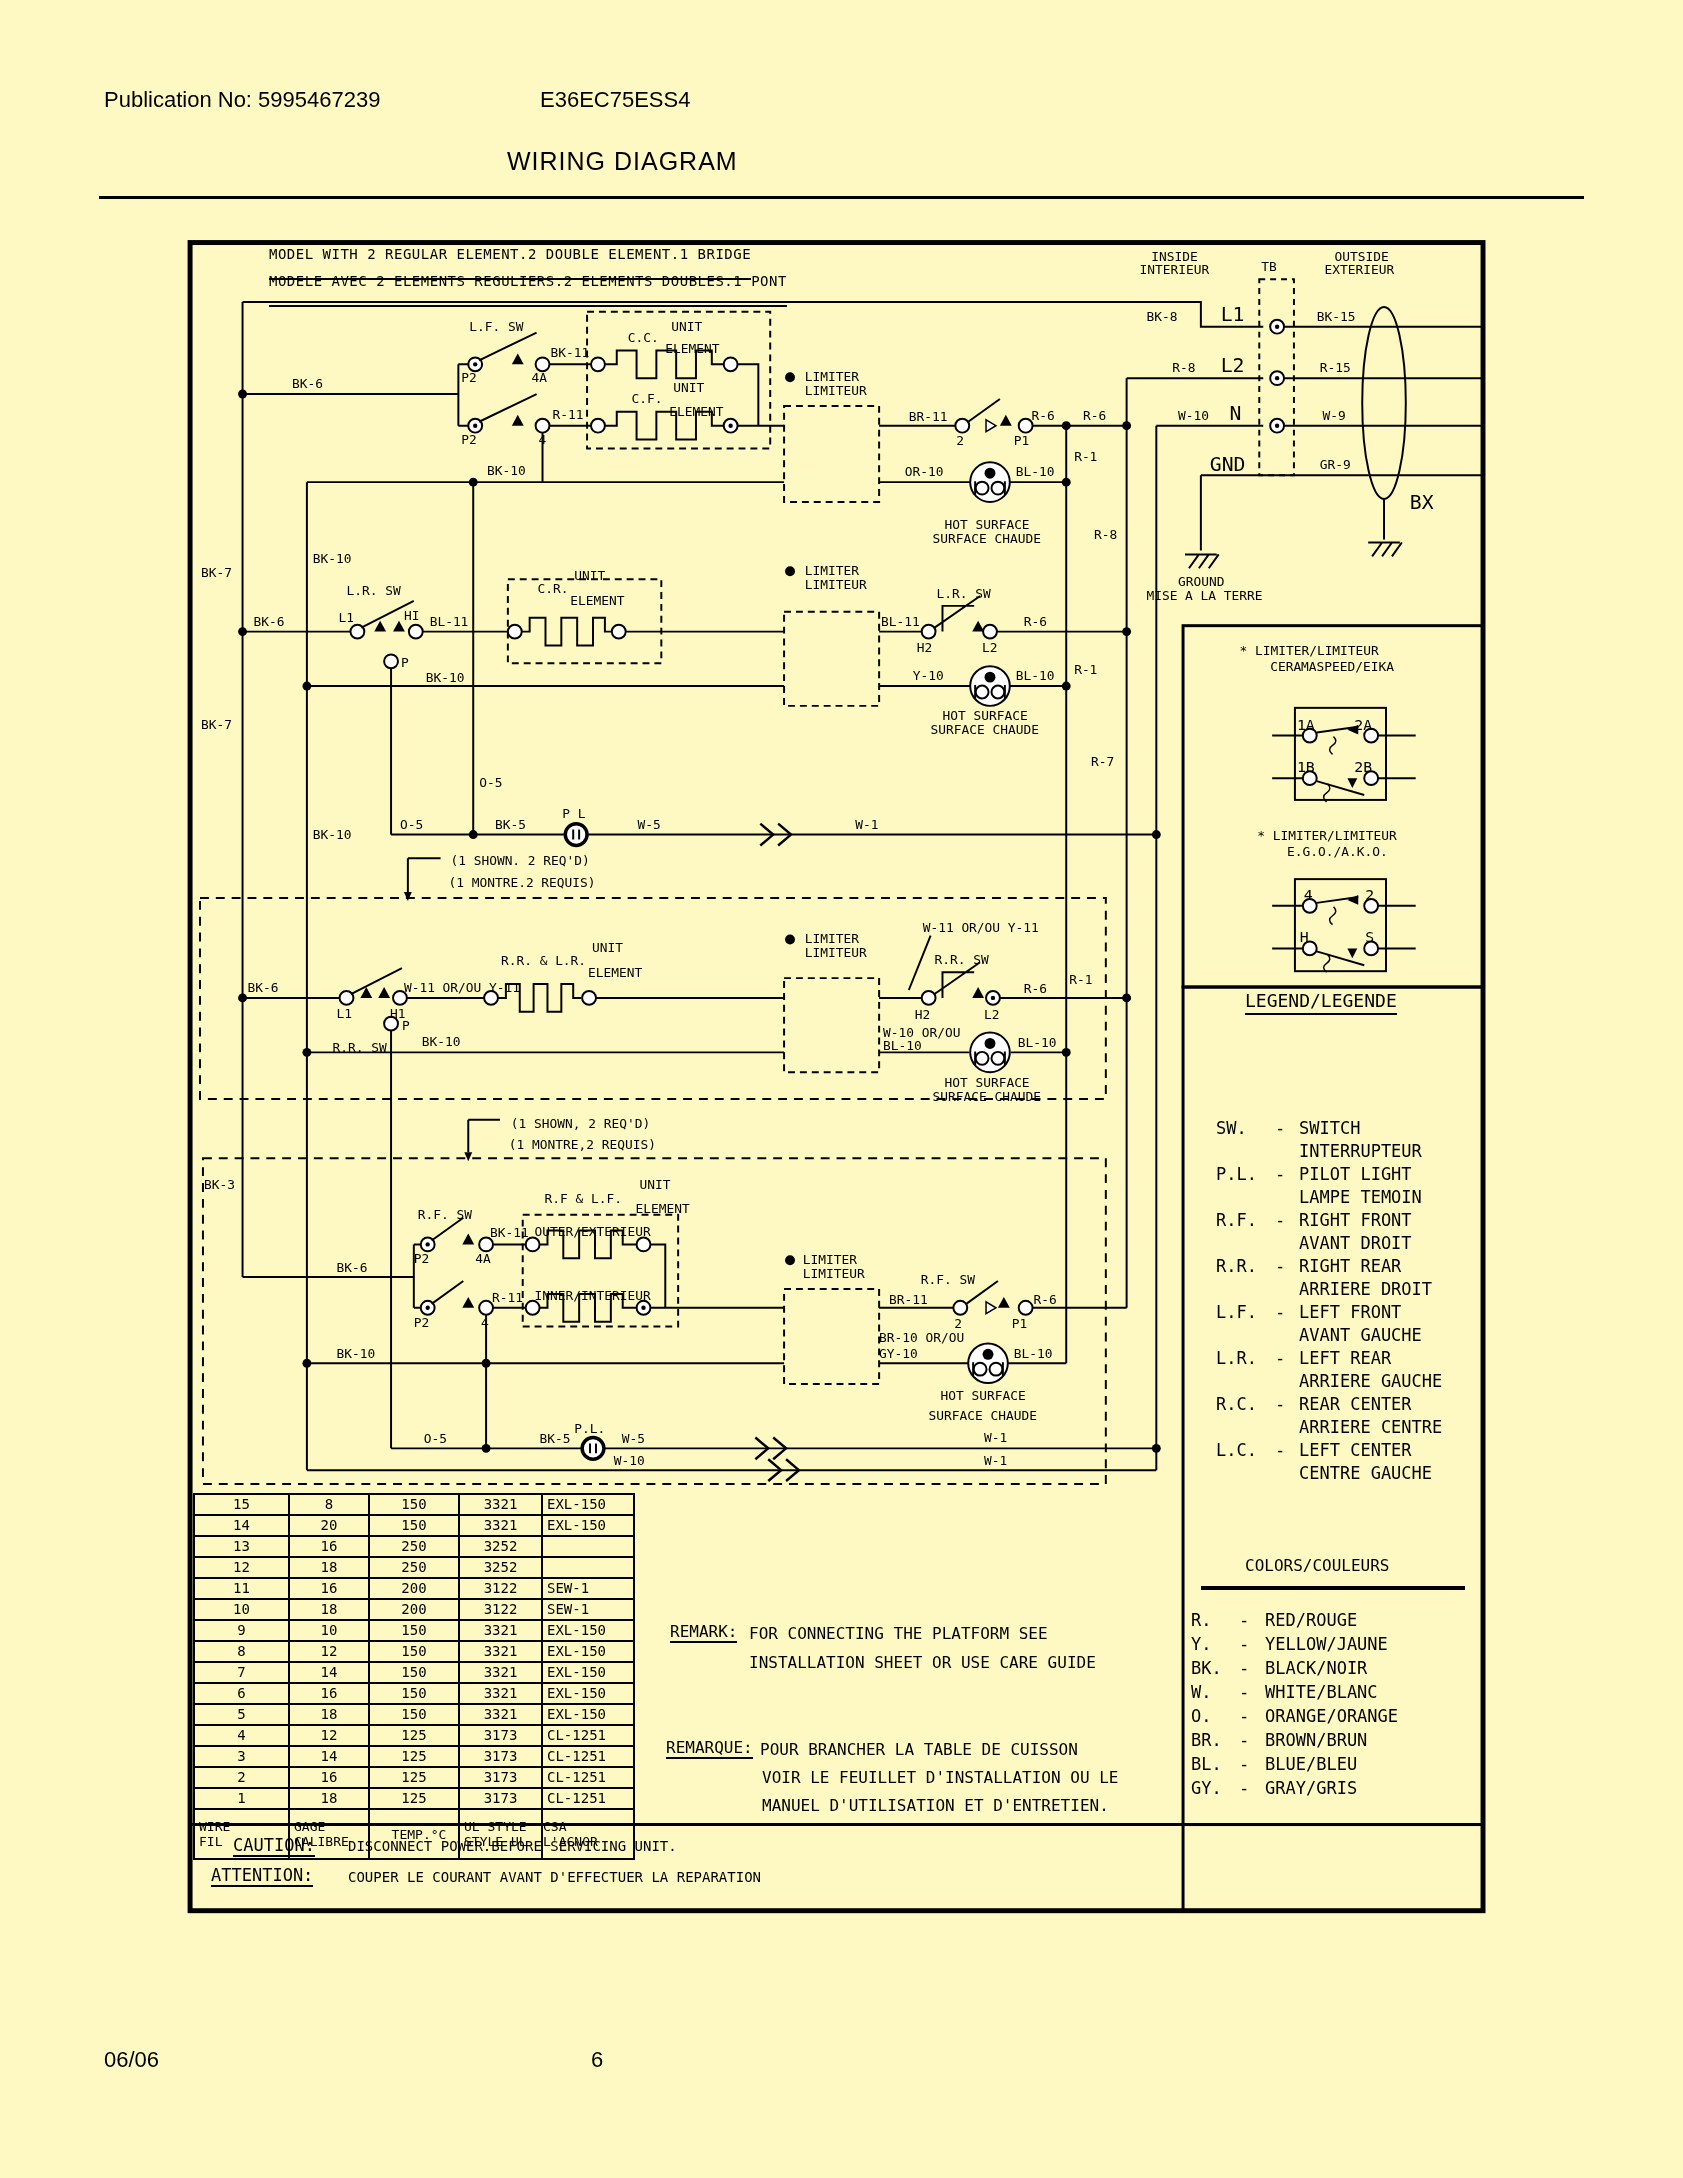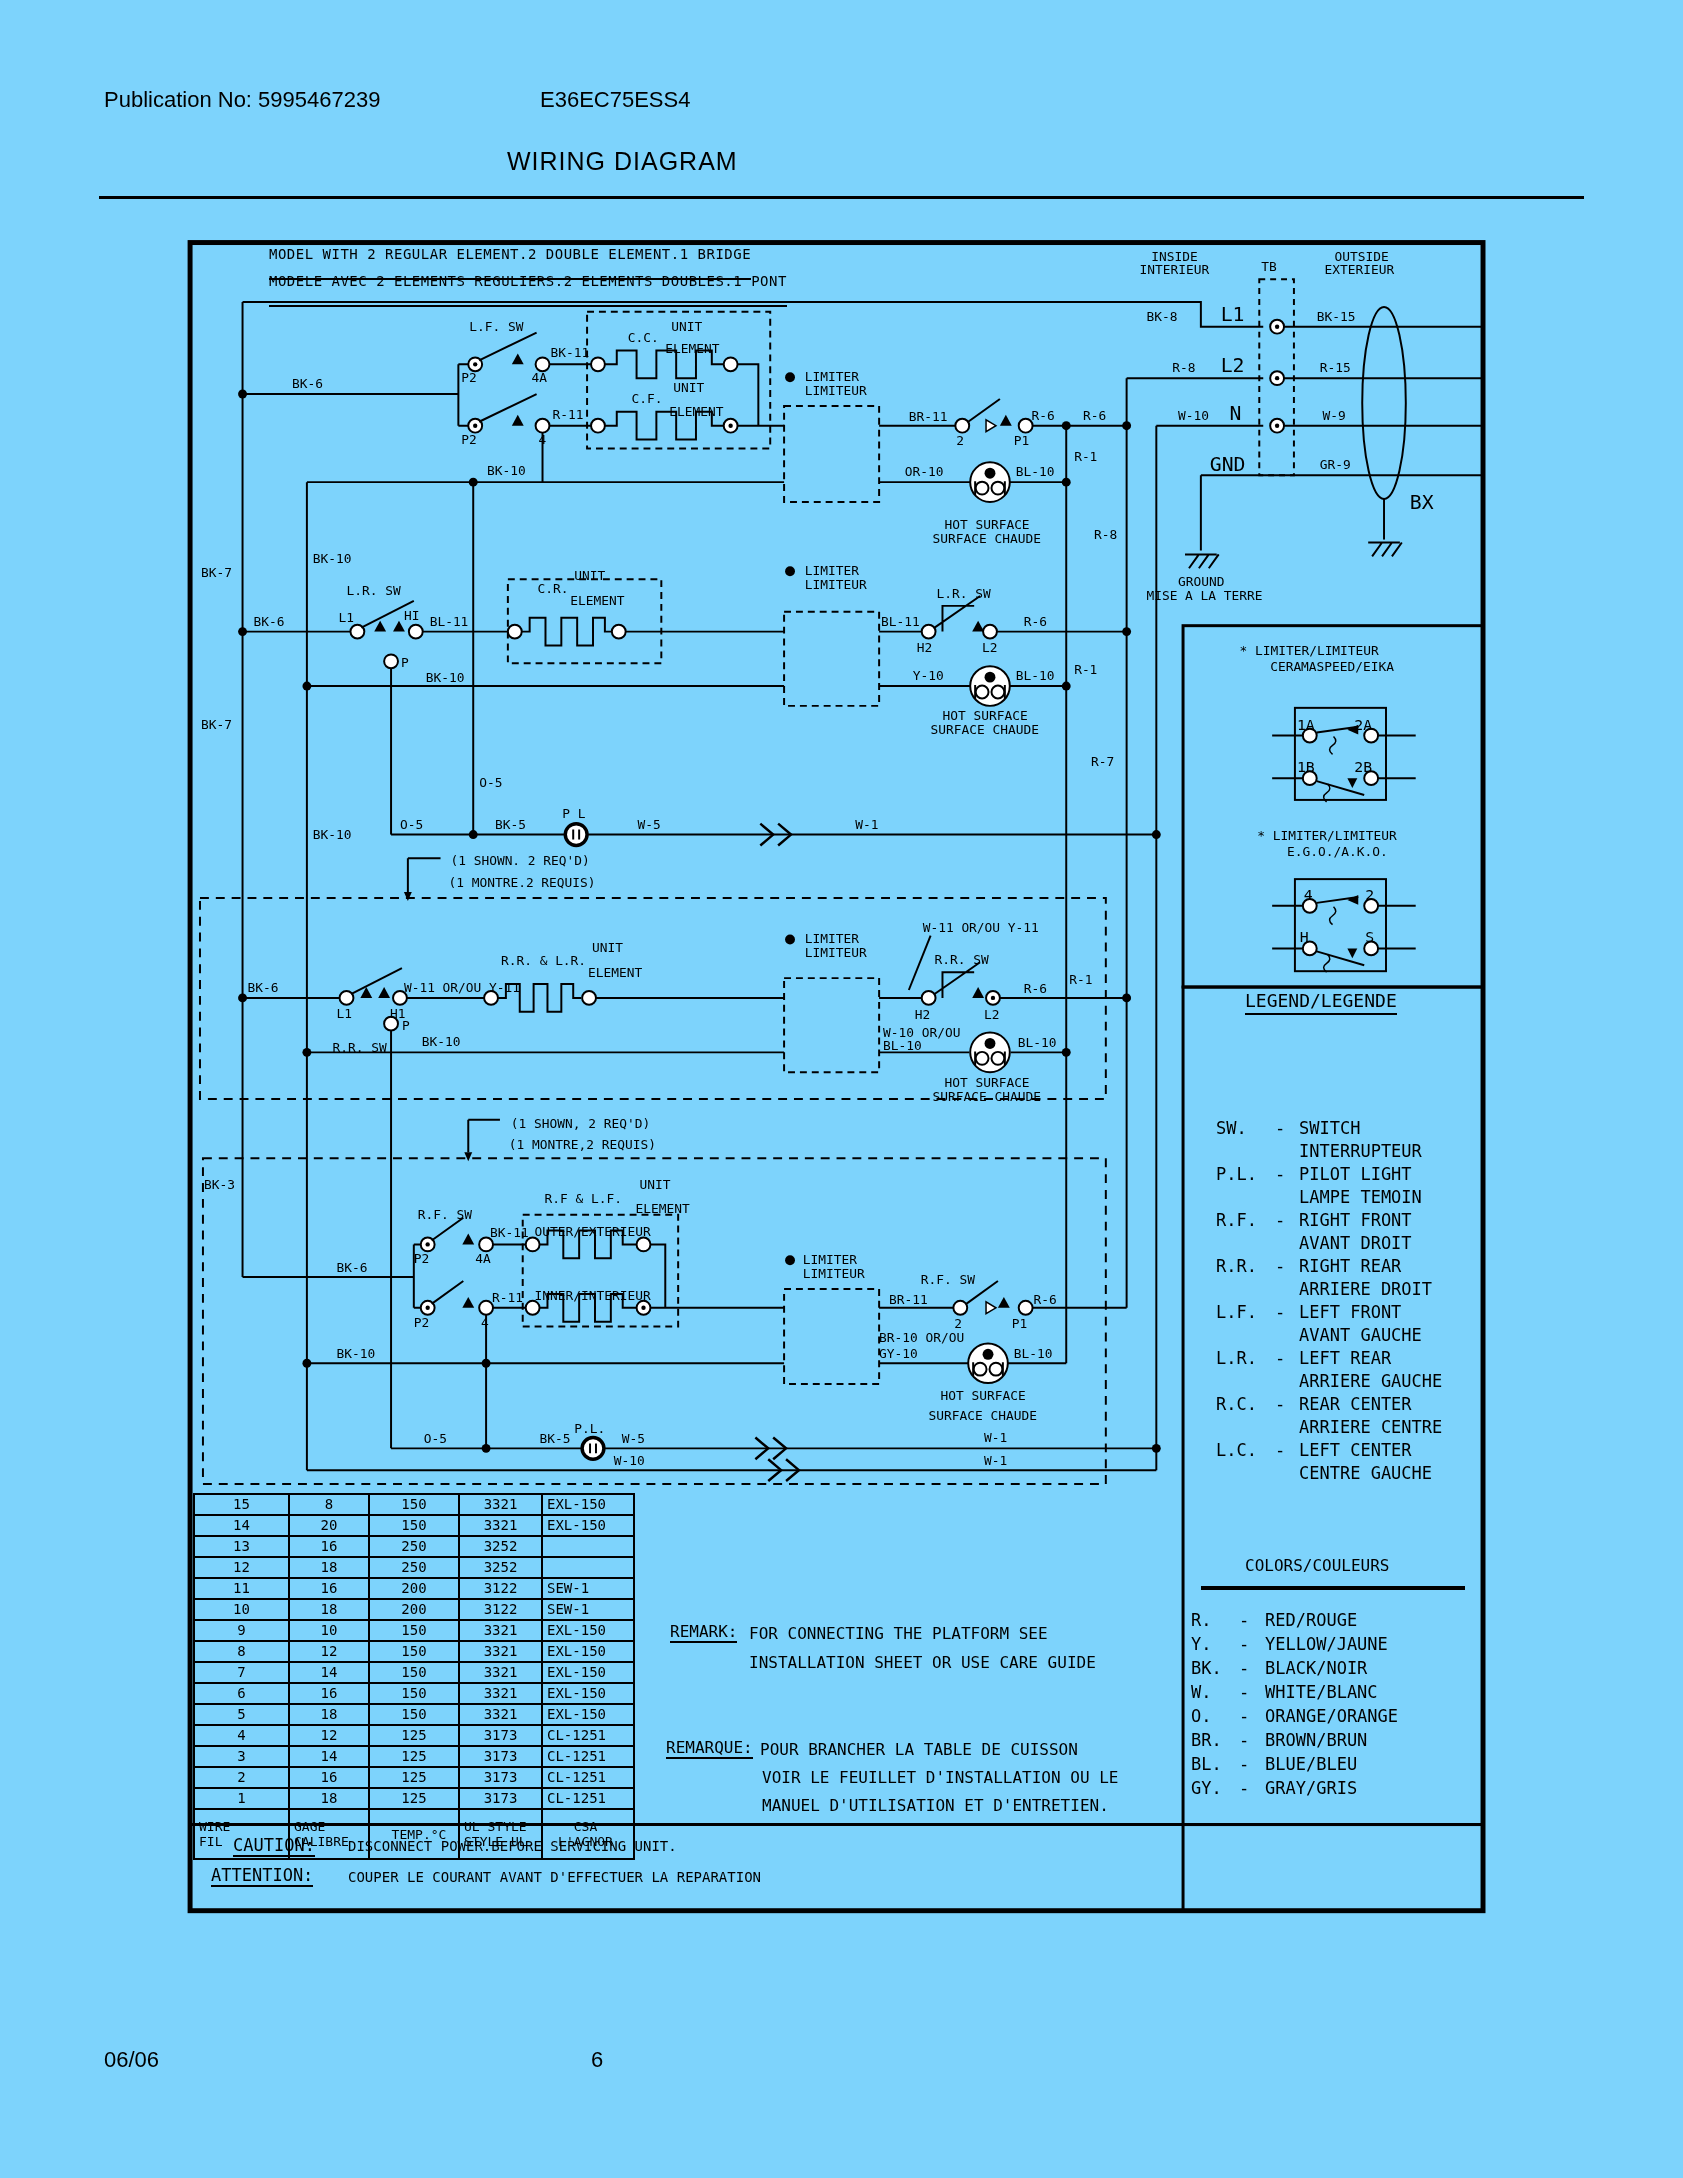--- a/index.html
+++ b/index.html
@@ -1,35 +1,35 @@
 <!DOCTYPE html>
 <html><head>
 <meta charset="utf-8">
 <style>
   html,body{margin:0;padding:0;background:#888;}
-  .page{position:relative;width:1683px;height:2178px;background:#7dd3fc;color:#000;
+  .page{position:relative;width:1683px;height:2178px;background:#fef9c3;color:#000;
         font-family:"DejaVu Sans Mono","Liberation Mono",monospace;overflow:hidden;}
   .abs{position:absolute;}
   .sans{font-family:"Liberation Sans","DejaVu Sans",sans-serif;}
   .hdr{font-size:22px;}
   .title{font-size:25px;letter-spacing:1px;}
   .rule{background:#000;height:3px;}
   .mt{font-size:14px;letter-spacing:0.5px;border-bottom:2px solid #000;padding-bottom:16px;white-space:nowrap;}
   svg text{font-family:"DejaVu Sans Mono","Liberation Mono",monospace;font-size:13px;fill:#000;white-space:pre;}
   svg text.b{font-size:20px;}
   svg text.m{font-size:15px;}
   
   .wire-table{left:193px;top:1493px;width:438px;border:2px solid #000;font-size:14px;}
   .wt-row{display:grid;grid-template-columns:95px 80px 90px 83px 85px;height:19px;line-height:18px;}
   .wt-row + .wt-row{border-top:2px solid #000;}
   .wt-c{border-right:2px solid #000;text-align:center;overflow:hidden;}
   .wt-c:last-child{border-right:none;text-align:left;padding-left:4px;}
   .wt-head{display:grid;grid-template-columns:95px 80px 90px 83px 85px;border-top:2px solid #000;height:48px;font-size:13px;}
   .wt-h{border-right:2px solid #000;display:flex;flex-direction:column;justify-content:center;padding-left:4px;line-height:15px;}
-  .wt-h:last-child{border-right:none;text-align:center;padding-left:0;}
+  .wt-h:last-child{border-right:none;padding-left:0;}
   .wt-h.ctr{justify-content:center;text-align:center;padding-left:10px;}
   
   .lg-title{font-size:18px;border-bottom:2px solid #000;display:inline-block;padding-bottom:2px;}
   .lg-entry{line-height:23px;font-size:17px;white-space:nowrap;}
   .lg-1 .lg-ab{display:inline-block;width:59px;}
   .lg-1 .lg-dash{display:inline-block;width:24px;}
   .lg-2{padding-left:83px;}
   .cl-entry{line-height:24px;font-size:17px;white-space:nowrap;}
   .cl-ab{display:inline-block;width:48px;}
   .cl-dash{display:inline-block;width:26px;}

